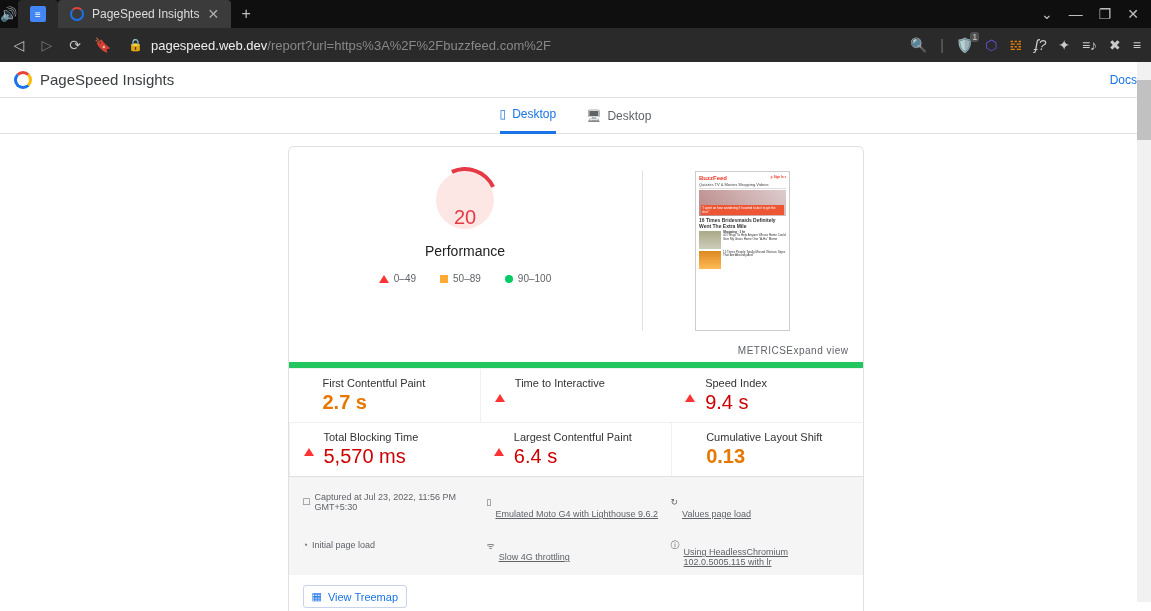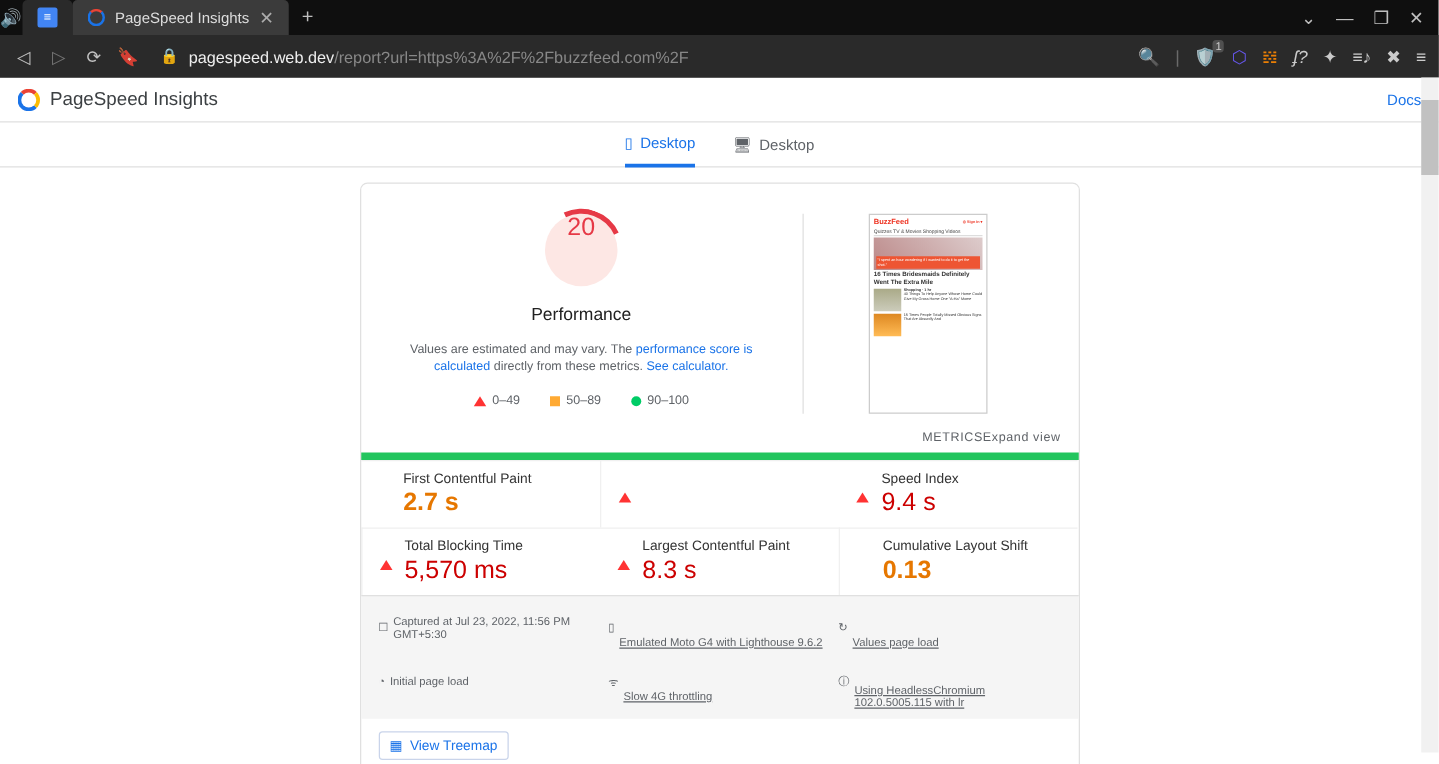--- a/index.html
+++ b/index.html
@@ -25,21 +25,21 @@
   .psi-logo { width:18px; height:18px; border-radius:50%; border:3px solid #1a73e8; border-top-color:#ea4335; border-right-color:#fbbc04; margin-right:8px;}
   .psi-title { font-size:15px; color:#3c4043;}
   .psi-docs { margin-left:auto; font-size:12px; color:#1a73e8;}
   .scroll-area { position:relative; }
   .device-tabs { display:flex; justify-content:center; gap:30px; border-bottom:1px solid #e0e0e0; height:36px; align-items:center;}
   .device-tab { display:flex; align-items:center; gap:6px; font-size:12px; color:#5f6368; height:36px; }
   .device-tab.active { color:#1a73e8; border-bottom:3px solid #1a73e8; }
   .report { width:576px; margin:12px auto 0; border:1px solid #e0e0e0; border-radius:6px; padding-bottom:0;}
   .score-row { display:flex; padding:24px 20px 10px;}
   .score-left { flex:1; display:flex; flex-direction:column; align-items:center; border-right:1px solid #e0e0e0; padding-right:20px;}
-  .gauge { width:58px; height:58px; border-radius:50%; background:#fde7e4; display:flex; align-items:flex-start; justify-content:center; position:relative; margin-bottom:10px;}
+  .gauge { width:58px; height:58px; border-radius:50%; background:#fde7e4; display:flex; align-items:flex-end; justify-content:center; position:relative; margin-bottom:10px;}
   .gauge::before { content:""; position:absolute; inset:-4px; border-radius:50%; border:4px solid transparent; border-top-color:#e63946; transform:rotate(20deg);}
   .gauge-num { font-size:20px; color:#e63946; font-weight:400;}
   .score-label { font-size:14px; color:#212121; margin-top:4px;}
   .score-note { font-size:10px; color:#5f6368; text-align:center; margin-top:14px; line-height:1.4;}
   .score-note a { color:#1a73e8; text-decoration:none;}
   .legend { display:flex; gap:24px; justify-content:center; margin-top:14px; font-size:10px; color:#5f6368;}
   .legend span { display:inline-flex; align-items:center; gap:5px;}
   .tri-red { width:0;height:0;border-left:5px solid transparent;border-right:5px solid transparent;border-bottom:8px solid #f33;}
   .sq-orange { width:8px;height:8px;background:#fa3;}
   .dot-green { width:8px;height:8px;border-radius:50%;background:#0c6;}
@@ -138,23 +138,20 @@
   </div>
 </div>
 
 <div class="report">
   <div class="score-row">
     <div class="score-left">
       <div class="gauge">
         <span class="gauge-num">20</span>
       </div>
       <div class="score-label">Performance</div>
-      <div class="score-note">
-        <span>Values are estimated and may vary. The </span><a>performance score is calculated</a><span> directly from these metrics. </span><a>See calculator.</a>
-      </div>
       <div class="legend">
         <span>
               <i class="tri-red"></i>
               <span>0–49</span>
             </span>
         <span>
               <i class="sq-orange"></i>
               <span>50–89</span>
             </span>
         <span>
@@ -195,41 +192,42 @@
         <div class="metric">
           <div class="metric-ind"><i class="sq-orange"></i></div>
           <div class="metric-body">
             <div class="metric-name">First Contentful Paint</div>
             <div class="metric-val val-orange">2.7 s</div>
           </div>
         </div>
         <div class="metric">
           <div class="metric-ind"><i class="tri-red"></i></div>
           <div class="metric-body">
+            <div class="metric-name">Time to Interactive</div>
           </div>
         </div>
         <div class="metric">
           <div class="metric-ind"><i class="tri-red"></i></div>
           <div class="metric-body">
             <div class="metric-name">Speed Index</div>
             <div class="metric-val val-red">9.4 s</div>
           </div>
         </div>
         <div class="metric">
           <div class="metric-ind"><i class="tri-red"></i></div>
           <div class="metric-body">
             <div class="metric-name">Total Blocking Time</div>
             <div class="metric-val val-red">5,570 ms</div>
           </div>
         </div>
         <div class="metric">
           <div class="metric-ind"><i class="tri-red"></i></div>
           <div class="metric-body">
             <div class="metric-name">Largest Contentful Paint</div>
-            <div class="metric-val val-red">8.3 s</div>
+            <div class="metric-val val-red">6.4 s</div>
           </div>
         </div>
         <div class="metric">
           <div class="metric-ind"><i class="sq-orange"></i></div>
           <div class="metric-body">
             <div class="metric-name">Cumulative Layout Shift</div>
             <div class="metric-val val-orange">0.13</div>
           </div>
         </div>
       </div>

